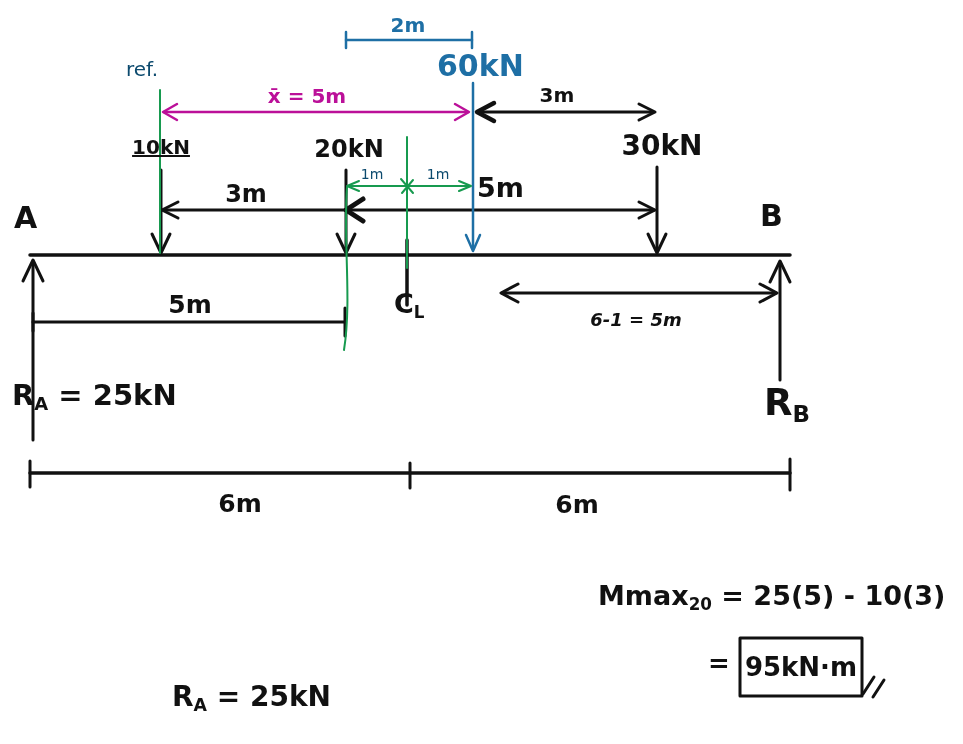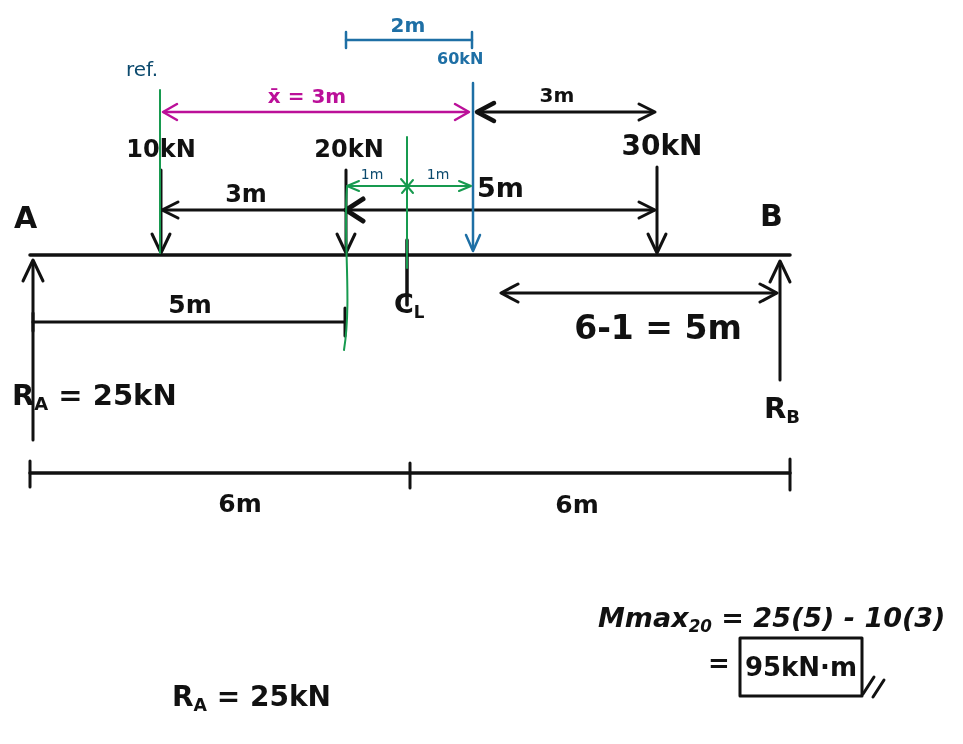--- a/index.html
+++ b/index.html
@@ -93,46 +93,46 @@
     </g>
 
     <g stroke="#bb1099" stroke-width="2.5" fill="none" stroke-linecap="round" stroke-linejoin="round">
       <line x1="164" y1="112" x2="468" y2="112"></line>
       <polyline points="177,104 163,112 177,120"></polyline>
       <polyline points="455,104 469,112 455,120"></polyline>
     </g>
   </svg>
 
   <div class="lbl blue ctr" style="left:408px;top:15px;font-size:20px;">2m</div>
-  <div class="lbl blue" style="left:437px;top:51px;font-size:16px;">60kN</div>
+  <div class="lbl blue" style="left:437px;top:51px;font-size:30px;">60kN</div>
   <div class="lbl green" style="left:126px;top:59px;font-size:20px;font-weight:400;">ref.</div>
-  <div class="lbl magenta ctr" style="left:307px;top:86px;font-size:20px;">x̄ = 3m</div>
+  <div class="lbl magenta ctr" style="left:307px;top:86px;font-size:20px;">x̄ = 5m</div>
   <div class="lbl ctr" style="left:557px;top:85px;font-size:20px;">3m</div>
 
-  <div class="lbl ctr" style="left:161px;top:137px;font-size:24px;">10kN</div>
+  <div class="lbl ctr" style="left:161px;top:137px;font-size:20px;text-decoration:underline;">10kN</div>
   <div class="lbl ctr" style="left:349px;top:137px;font-size:24px;">20kN</div>
   <div class="lbl ctr" style="left:662px;top:132px;font-size:28px;">30kN</div>
 
   <div class="lbl green ctr" style="left:372px;top:167px;font-size:14px;font-weight:400;">1m</div>
   <div class="lbl green ctr" style="left:438px;top:167px;font-size:14px;font-weight:400;">1m</div>
   <div class="lbl" style="left:477px;top:174px;font-size:27px;">5m</div>
   <div class="lbl ctr" style="left:246px;top:182px;font-size:24px;">3m</div>
 
   <div class="lbl" style="left:14px;top:203px;font-size:30px;">A</div>
   <div class="lbl" style="left:760px;top:201px;font-size:30px;">B</div>
 
   <div class="lbl ctr" style="left:190px;top:292px;font-size:25px;">5m</div>
   <div class="lbl" style="left:394px;top:290px;font-size:27px;"><span>C</span><sub>L</sub></div>
-  <div class="lbl ctr" style="left:658px;top:311px;font-size:33px;">6-1 = 5m</div>
+  <div class="lbl ctr" style="left:636px;top:311px;font-size:18px;font-style:italic;">6-1 = 5m</div>
 
   <div class="lbl" style="left:12px;top:381px;font-size:29px;"><span>R</span><sub>A</sub><span> = 25kN</span></div>
-  <div class="lbl" style="left:764px;top:394px;font-size:29px;"><span>R</span><sub>B</sub><span></span></div>
+  <div class="lbl" style="left:764px;top:384px;font-size:37px;"><span>R</span><sub>B</sub><span></span></div>
 
   <div class="lbl ctr" style="left:240px;top:491px;font-size:25px;">6m</div>
   <div class="lbl ctr" style="left:577px;top:492px;font-size:25px;">6m</div>
 
   <div class="lbl" style="left:172px;top:683px;font-size:28px;"><span>R</span><sub>A</sub><span> = 25kN</span></div>
 
-  <div class="lbl" style="left:598px;top:604px;font-size:27px;font-style:italic;"><span>Mmax</span><sub>20</sub><span> = 25(5) - 10(3)</span></div>
+  <div class="lbl" style="left:598px;top:582px;font-size:27px;"><span>Mmax</span><sub>20</sub><span> = 25(5) - 10(3)</span></div>
   <div class="lbl" style="left:708px;top:650px;font-size:26px;">=</div>
   <div class="boxtext">95kN·m</div>
 
 </div>
 
 </body></html>

